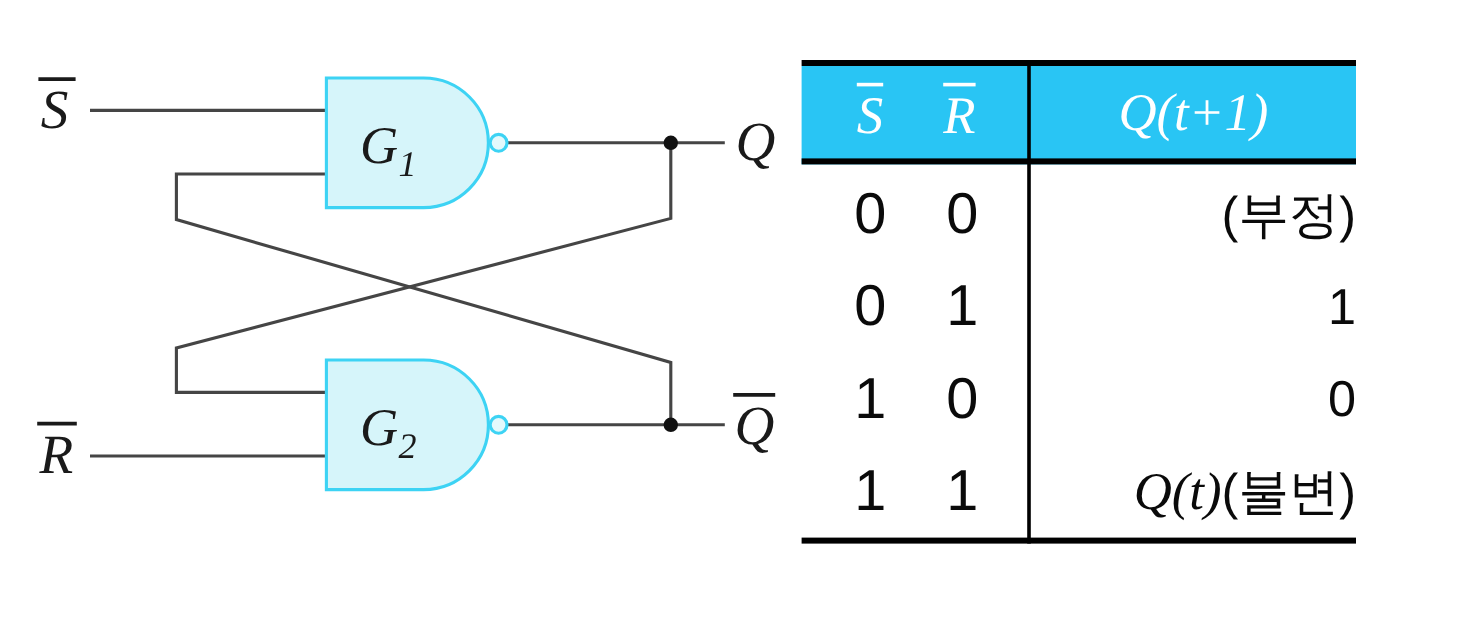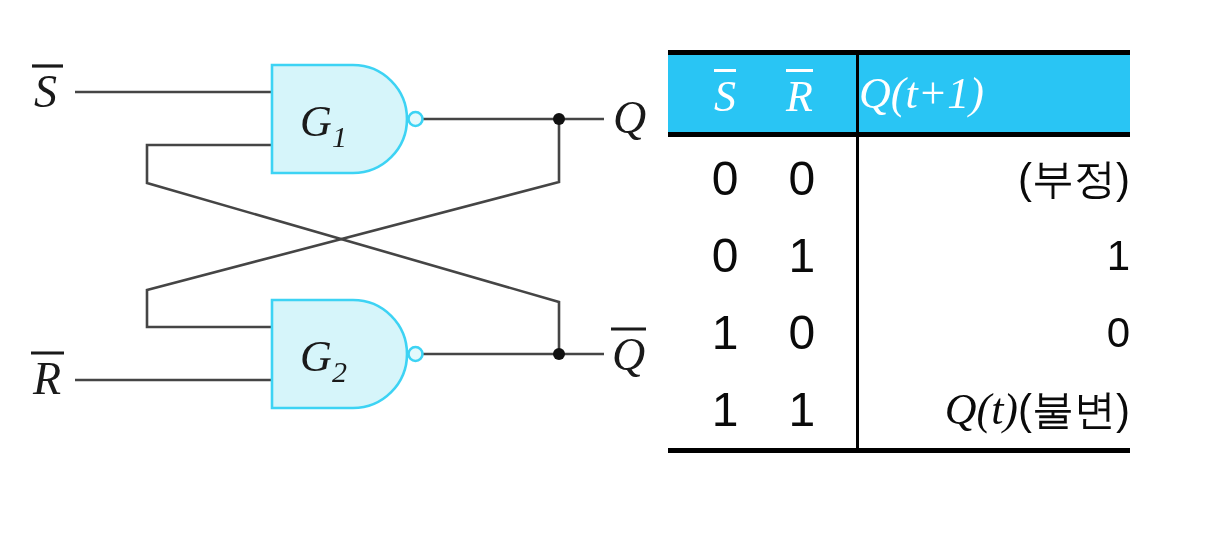--- a/index.html
+++ b/index.html
@@ -13,21 +13,21 @@
 
   
   .ttable{position:absolute;left:668px;top:50px;width:462px;
           border-top:5px solid #000;border-bottom:5px solid #000;}
   .tt-divider{position:absolute;left:188px;top:-5px;bottom:-5px;width:3px;background:#000;}
   .thead{height:77px;background:var(--header-bg,#29C5F4);border-bottom:5px solid #000;
          display:grid;grid-template-columns:191px 1fr;align-items:center;}
   .incols{display:flex;justify-content:center;gap:50px;align-items:flex-end;}
   .hdr{font:italic 44px "Liberation Serif",serif;color:#fff;}
   .ov{display:inline-block;border-top:3px solid;padding-top:3px;line-height:1.0;}
-  .qhead{}
+  .qhead{text-align:center;}
   .tbody{padding-top:3px;}
   .trow{display:grid;grid-template-columns:191px 1fr;height:77px;align-items:center;}
   .digit{font:48px "Liberation Sans",sans-serif;color:#0a0a0a;}
   .qcell{text-align:right;font:42px "Liberation Sans",sans-serif;color:#0a0a0a;}
   .math{font:italic 44px "Liberation Serif",serif;margin-left:40px;}
 </style>
 </head>
 <body>
 
 <div class="stage">

